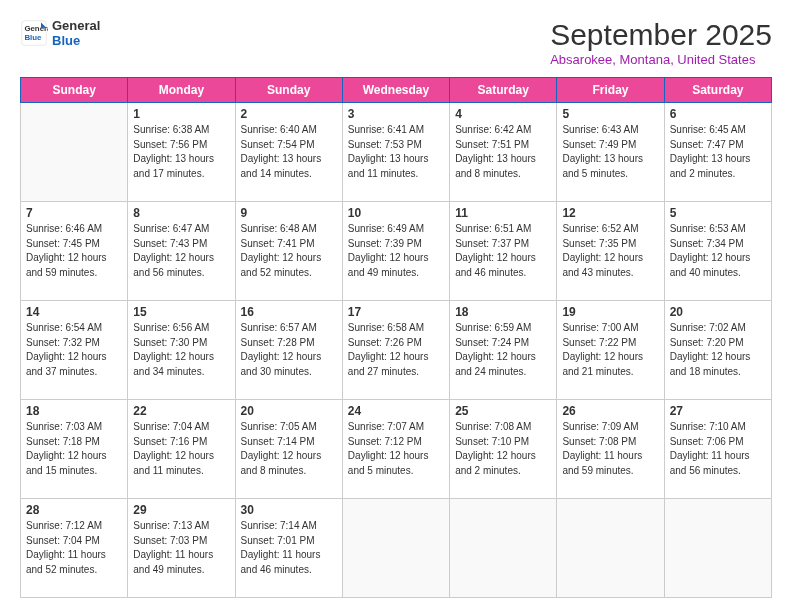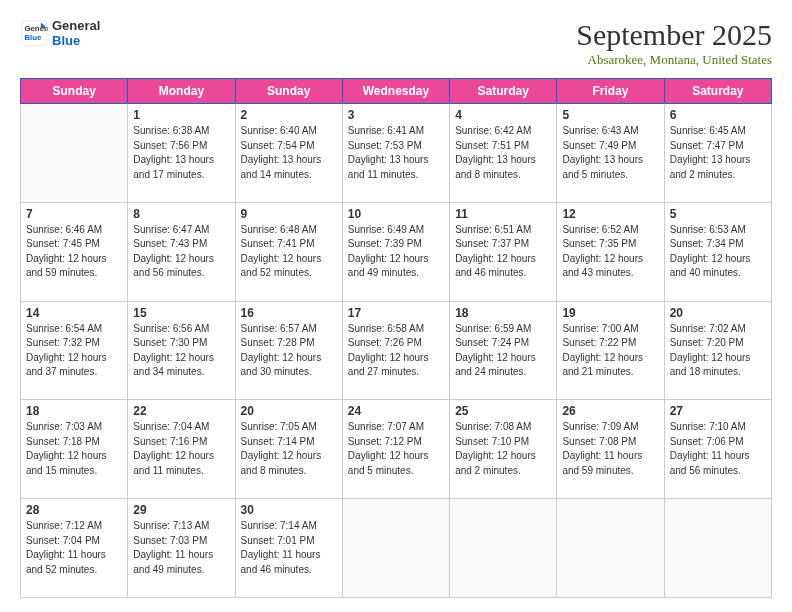--- a/index.html
+++ b/index.html
@@ -26,31 +26,29 @@
     .logo {
       display: flex;
       align-items: center;
       gap: 4px;
     }
     .logo-icon {
       width: 28px;
       height: 28px;
     }
     .title-block {
-      text-align: right;
-      font-family: Liberation Serif, serif;
     }
     .month-title {
       font-size: 30px;
       font-weight: normal;
       color: #333;
     }
     .location {
       font-size: 13px;
-      color: #4d7c0f;
+      color: #a21caf;
     }
     .calendar {
       flex: 1;
       border: 1px solid #ccc;
       border-collapse: collapse;
       width: 100%;
       table-layout: fixed;
     }
     .calendar th {
       background: #ec4899;

